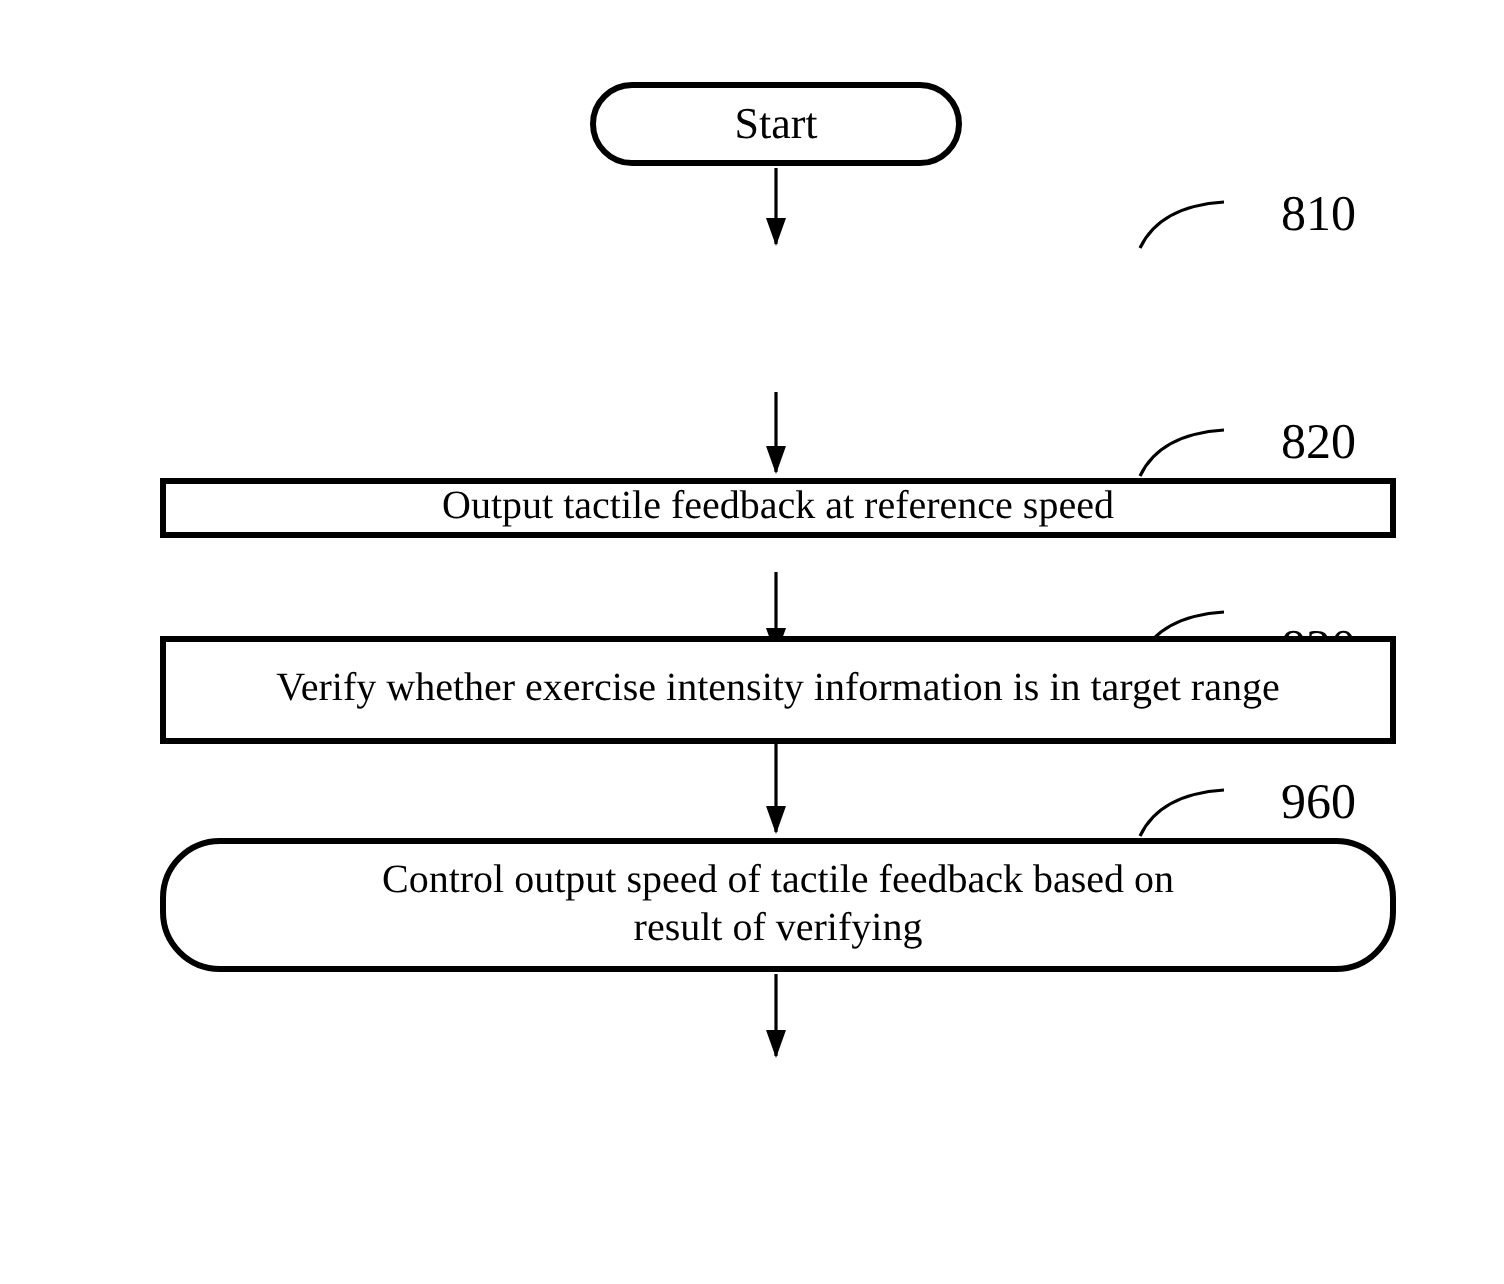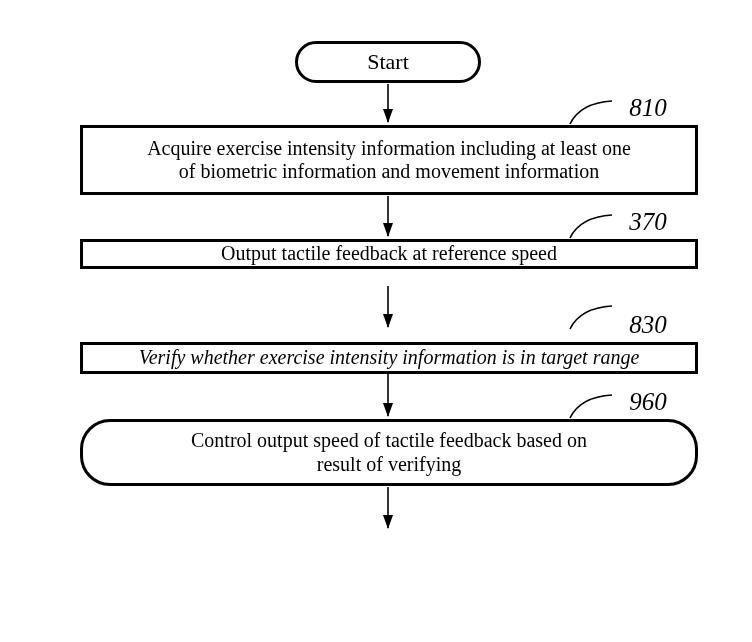--- a/index.html
+++ b/index.html
@@ -42,22 +42,21 @@
     font-size: 20px;
     line-height: 1.17;
     white-space: pre-line;
   }
   .ref-label {
     position: absolute;
     left: 618px;
     width: 60px;
     font-size: 25px;
     line-height: 1;
-    text-align: center;
-    font-style: italic;
+    text-align: right;
   }
 </style>
 </head>
 <body>
 
 <div class="canvas">
 
   <svg class="layer" width="752" height="642" viewBox="0 0 752 642" xmlns="http://www.w3.org/2000/svg">
     <defs>
       <marker id="arrowhead" markerUnits="userSpaceOnUse" markerWidth="14" markerHeight="10" viewBox="0 0 14 10" refX="13" refY="5" orient="auto">
@@ -75,27 +74,25 @@
     <path d="M 570 238 Q 580 217 612 215" fill="none" stroke="#000000" stroke-width="1.6"></path>
     <path d="M 570 329 Q 580 308 612 306" fill="none" stroke="#000000" stroke-width="1.6"></path>
     <path d="M 570 418 Q 580 397 612 395" fill="none" stroke="#000000" stroke-width="1.6"></path>
   </svg>
 
   <div class="terminator" style="left:295px; top:41px; width:186px; height:42px;text-align:right;">
     <span>Start</span>
   </div>
 
   <div class="ref-label" style="top:95px;">810</div>
-  <div class="process" style="top:125px; height:70px;">Acquire exercise intensity information including at least one
-of biometric information and movement information</div>
 
-  <div class="ref-label" style="top:209px;">370</div>
+  <div class="ref-label" style="top:209px;">820</div>
   <div class="process" style="top:239px; height:30px;">Output tactile feedback at reference speed</div>
 
   <div class="ref-label" style="top:312px;">830</div>
-  <div class="process" style="top:342px; height:32px;font-style:italic;">Verify whether exercise intensity information is in target range</div>
+  <div class="process" style="top:318px; height:54px;">Verify whether exercise intensity information is in target range</div>
 
   <div class="ref-label" style="top:389px;">960</div>
   <div class="process" style="top:419px; height:67px;border-radius:30px;">Control output speed of tactile feedback based on
 result of verifying</div>
 
 
 </div>
 
 </body></html>

